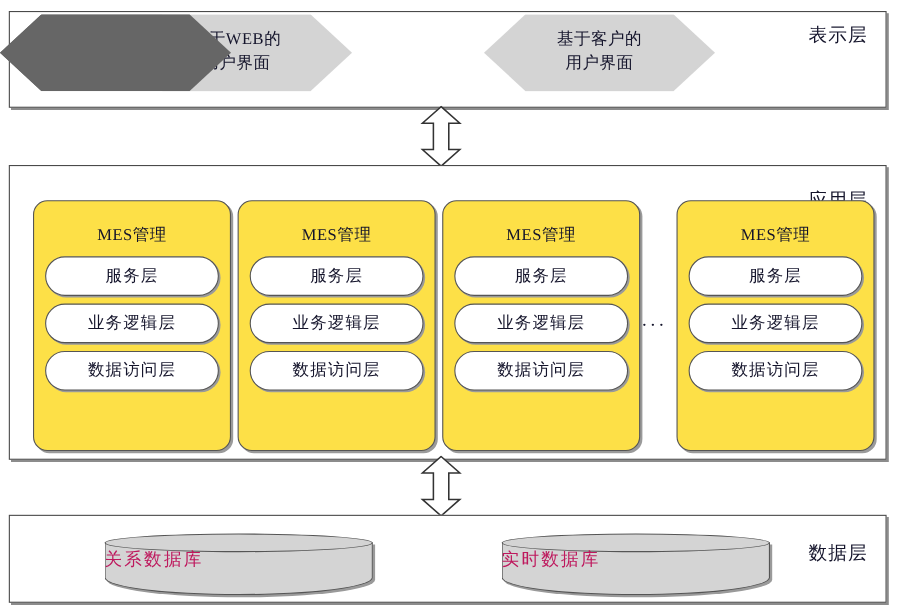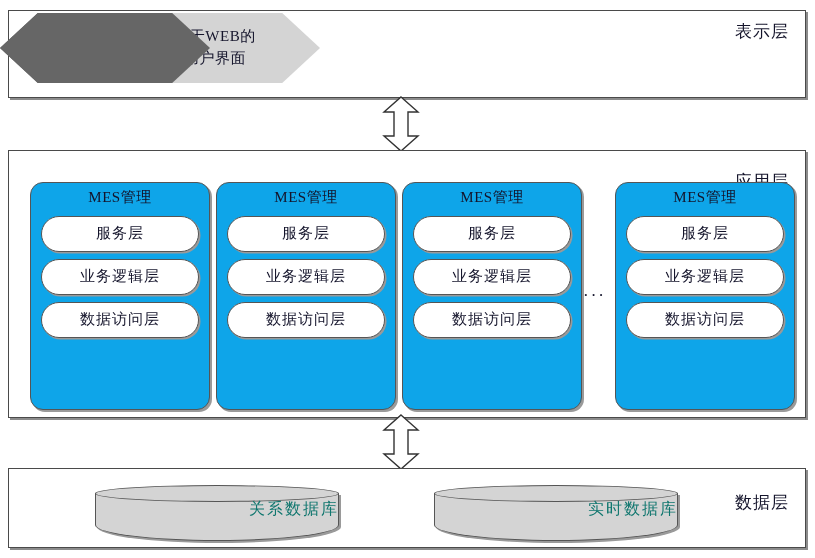--- a/index.html
+++ b/index.html
@@ -63,26 +63,26 @@
     clip-path:polygon(18% 0%,82% 0%,100% 50%,82% 100%,18% 100%,0% 50%);
   }
   #hex-web-wrap{left:110px;}
   #hex-client-wrap{left:440px;}
 
   
   .service-card{
     position:absolute;
     top:182px;
     width:180px;height:228px;
-    background:#0ea5e9;
+    background:#fde047;
     border:1px solid #555;
     border-radius:13px;
     box-shadow:2px 2px 0 0 #9a9a9a;
     box-sizing:border-box;
-    padding-top:3px;
+    padding-top:20px;
   }
   #service-card-1{left:30px;}
   #service-card-2{left:216px;}
   #service-card-3{left:402px;}
   #service-card-4{left:615px;}
 
   .card-title{
     text-align:center;
     font-size:15px;
     line-height:1.5;
@@ -114,21 +114,21 @@
     letter-spacing:2px;
     color:#14142b;
   }
 
   
   .cylinder{
     position:absolute;
     width:244px;height:56px;
   }
   #db-relational{left:95px;top:485px;}
-  #db-realtime{left:434px;top:485px;}
+  #db-realtime{left:456px;top:485px;}
 
   .cyl-body{
     position:absolute;left:0;top:8px;
     width:244px;height:48px;
     background:#d4d4d4;
     border:1px solid #555;
     border-top:none;
     border-radius:0 0 122px 122px / 0 0 16px 16px;
     box-sizing:border-box;
     box-shadow:2px 2px 0 0 #9a9a9a;
@@ -137,24 +137,24 @@
     position:absolute;left:0;top:0;
     width:244px;height:17px;
     background:#d4d4d4;
     border:1px solid #555;
     border-radius:50%;
     box-sizing:border-box;
   }
   .cyl-label{
     position:absolute;left:0;top:14px;
     width:244px;
-    text-align:right;
+    text-align:left;
     font-size:16px;
     letter-spacing:2px;
-    color:#0f766e;
+    color:#be185d;
     font-family:Liberation Mono, monospace;
   }
 
   
   .arrow-connector{position:absolute;width:38px;height:56px;}
   #arrow-top{left:382px;top:96px;}
   #arrow-bottom{left:382px;top:414px;}
 </style>
 </head>
 <body>
@@ -169,20 +169,28 @@
   <div class="hexagon" id="hex-web-wrap">
     <div class="hex-inner">
       <div>
         <div>基于WEB的</div>
         <div>用户界面</div>
       </div>
     </div>
   </div>
 
   <div class="hexagon-border" id="hex-client-border"></div>
+  <div class="hexagon" id="hex-client-wrap">
+    <div class="hex-inner">
+      <div>
+        <div>基于客户的</div>
+        <div>用户界面</div>
+      </div>
+    </div>
+  </div>
 
   <div class="arrow-connector" id="arrow-top">
     <svg width="38" height="56" viewBox="0 0 38 56">
       <polygon points="19,1 36,16 26,16 26,40 36,40 19,55 2,40 12,40 12,16 2,16" fill="#ffffff" stroke="#333333" stroke-width="1.4" stroke-linejoin="miter"></polygon>
     </svg>
   </div>
 
   <div class="layer-box" id="application-layer">
     <div class="layer-label">应用层</div>
   </div>

